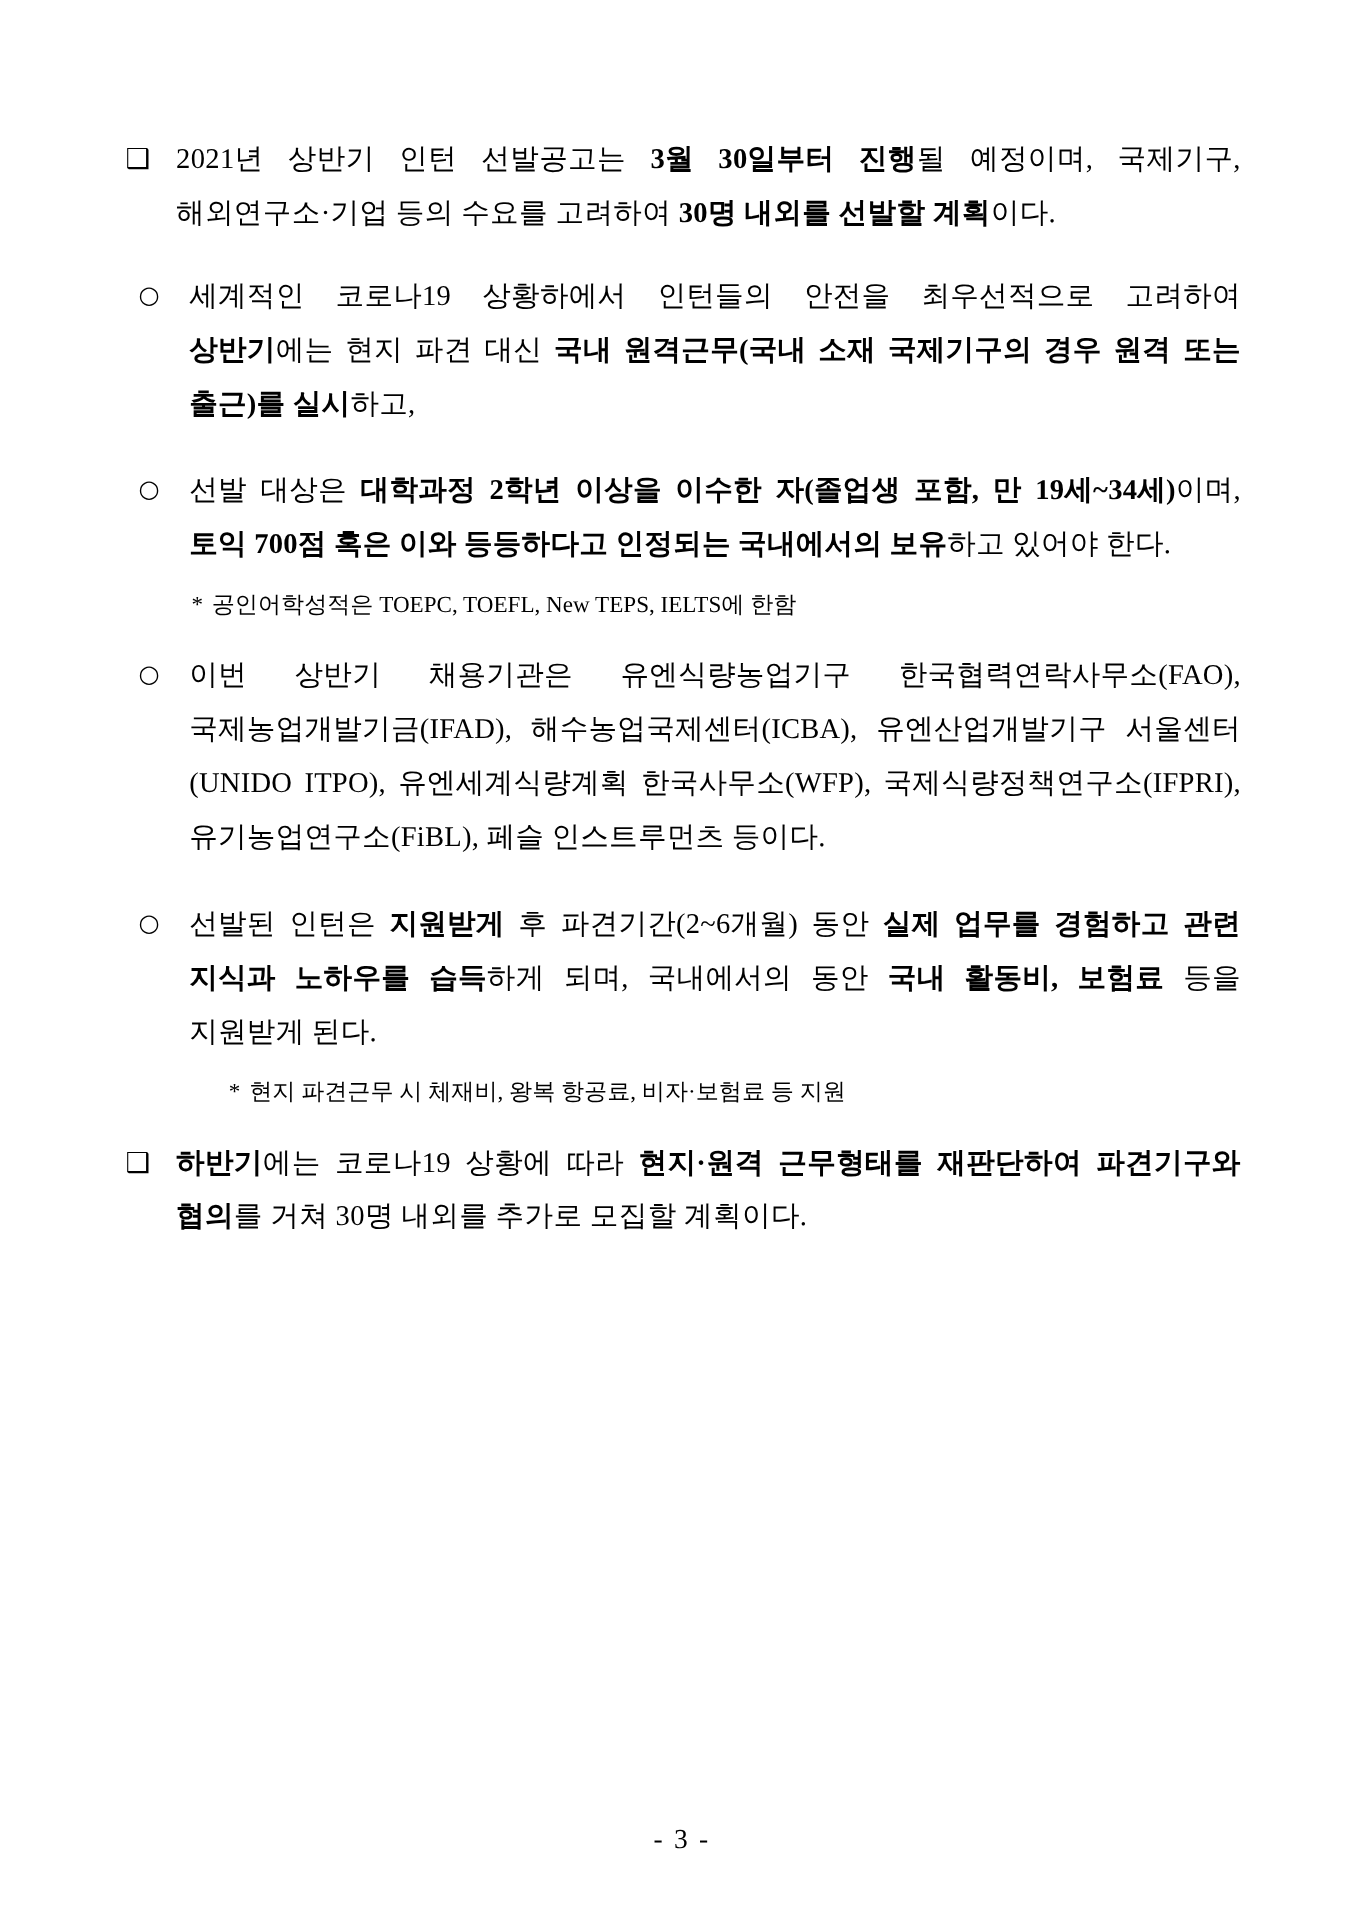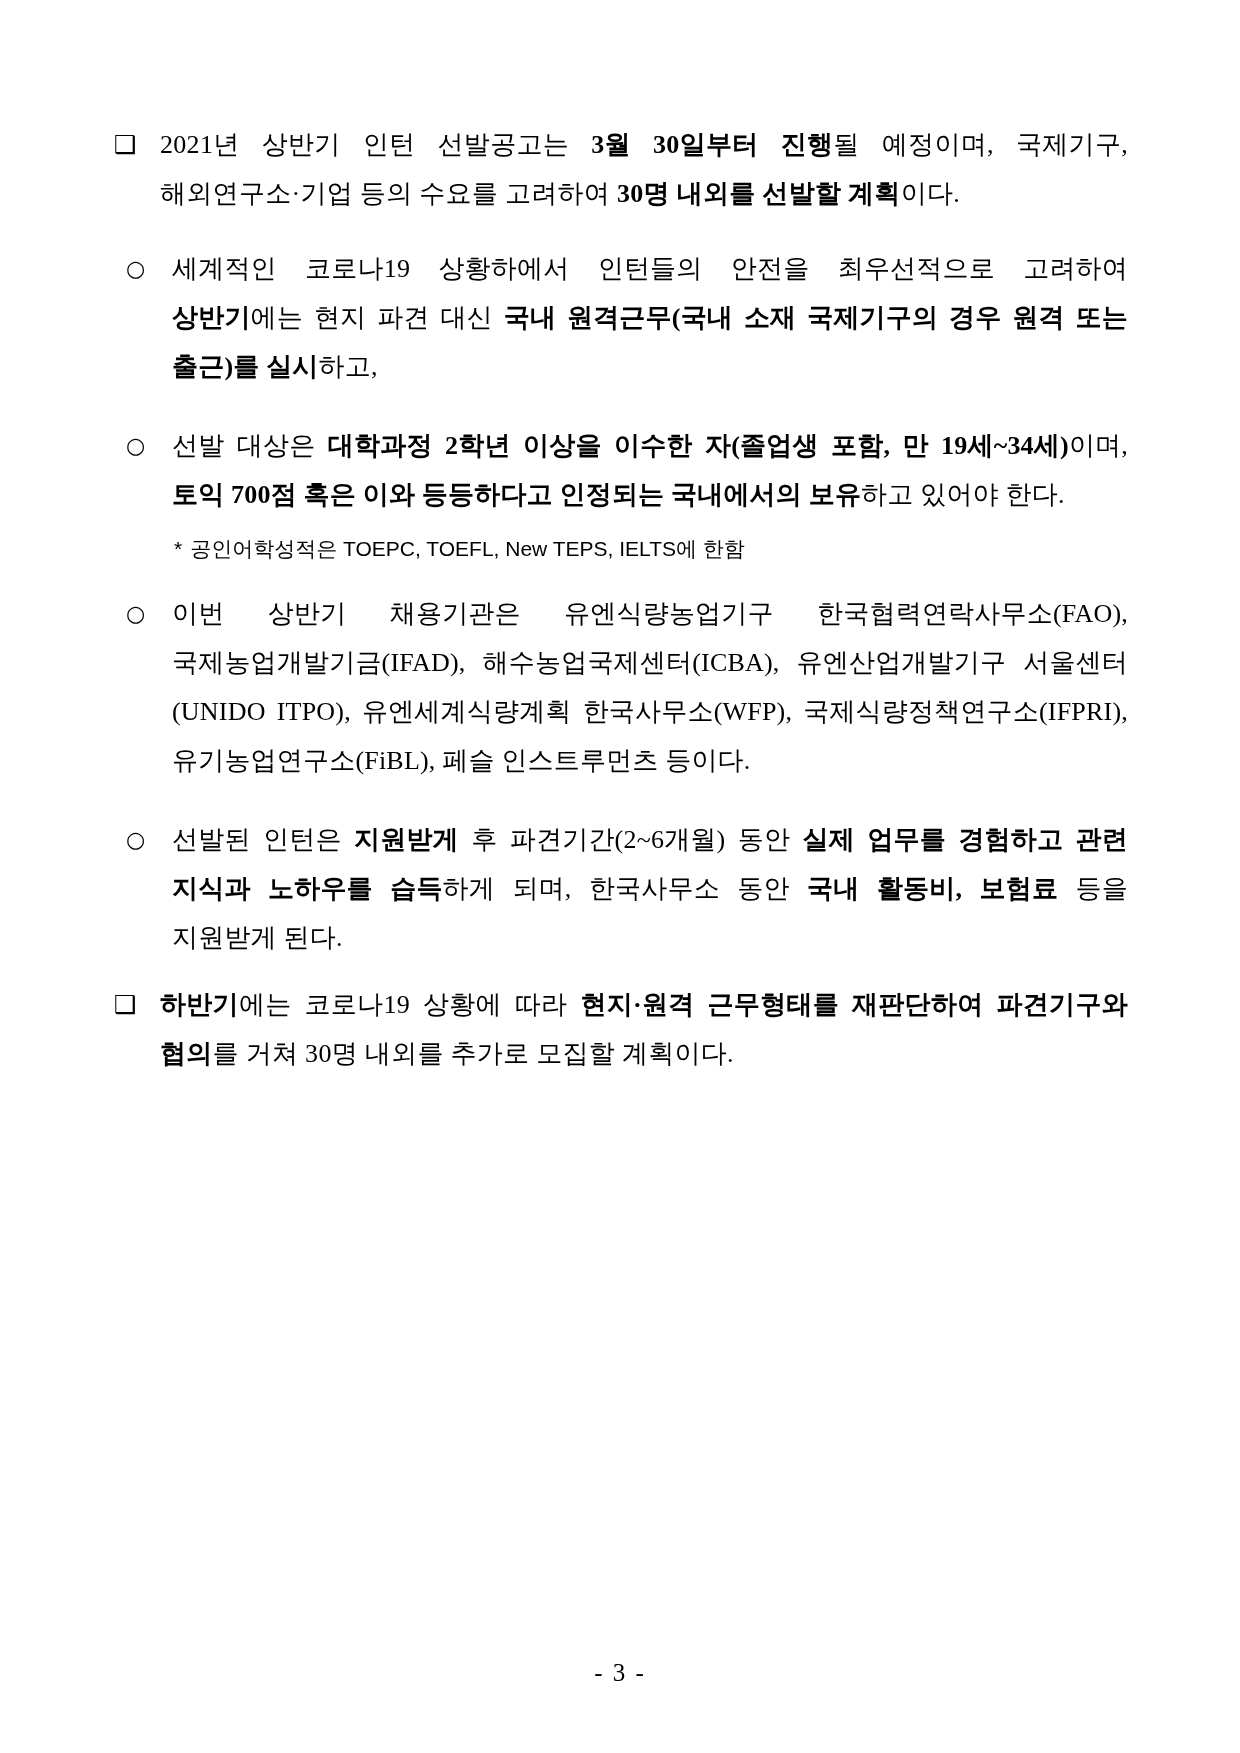--- a/index.html
+++ b/index.html
@@ -60,21 +60,21 @@
   .para.sq {
     
     letter-spacing: 0.3px;
   }
   b, .b {
     font-weight: bold;
   }
 
   
   .note {
-    font-family: Liberation Sans, sans-serif;
+    font-family: Liberation Serif, serif;
     font-size: 21px;
     line-height: 36px;
     margin: -6px 0 22px 0;
     text-align: justify;
     word-break: keep-all;
   }
   .note .star {
     margin-right: 8px;
   }
   .note-indent-1 { padding-left: 62px; }
@@ -139,23 +139,26 @@
     <div class="bullet circle">○</div>
     <div class="body">
       <div class="para">이번 상반기 채용기관은 유엔식량농업기구 한국협력연락사무소(FAO), 국제농업개발기금(IFAD), 해수농업국제센터(ICBA), 유엔산업개발기구 서울센터(UNIDO ITPO), 유엔세계식량계획 한국사무소(WFP), 국제식량정책연구소(IFPRI), 유기농업연구소(FiBL), 페슬 인스트루먼츠 등이다.</div>
     </div>
   </div>
 
   <div class="block gap-sm">
     <div class="bullet circle">○</div>
     <div class="body">
       <div class="para">
-        <span>선발된 인턴은 </span><b>지원받게</b><span> 후 파견기간(2~6개월) 동안 </span><b>실제 업무를 경험하고 관련 지식과 노하우를 습득</b><span>하게 되며, 한국사무소 동안 </span><b>국내 활동비, 보험료</b><span> 등을 지원받게 된다.</span>
+        <span>선발된 인턴은 </span><b>지원받게</b><span> 후 파견기간(2~6개월) 동안 </span><b>실제 업무를 경험하고 관련 지식과 노하우를 습득</b><span>하게 되며, 국내에서의 동안 </span><b>국내 활동비, 보험료</b><span> 등을 지원받게 된다.</span>
       </div>
     </div>
+  </div>
+  <div class="note note-indent-2">
+    <span class="star">*</span><span>현지 파견근무 시 체재비, 왕복 항공료, 비자·보험료 등 지원</span>
   </div>
 
   <div class="block gap-sm">
     <div class="bullet square">❑</div>
     <div class="body">
       <div class="para sq">
         <b>하반기</b><span>에는 코로나19 상황에 따라 </span><b>현지·원격 근무형태를 재판단하여 파견기구와 협의</b><span>를 거쳐 30명 내외를 추가로 모집할 계획이다.</span>
       </div>
     </div>
   </div>

